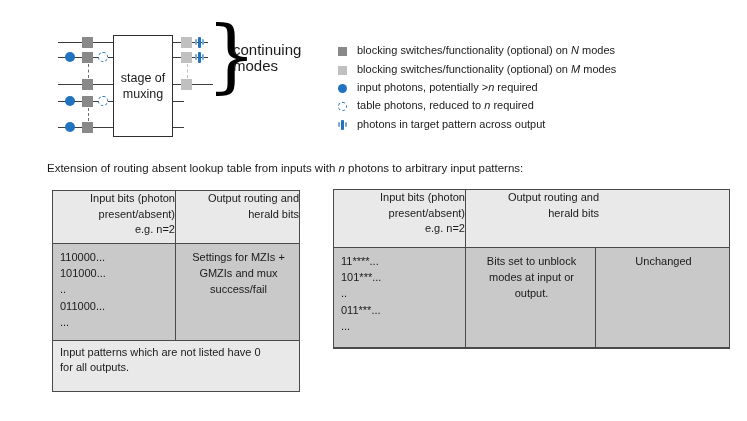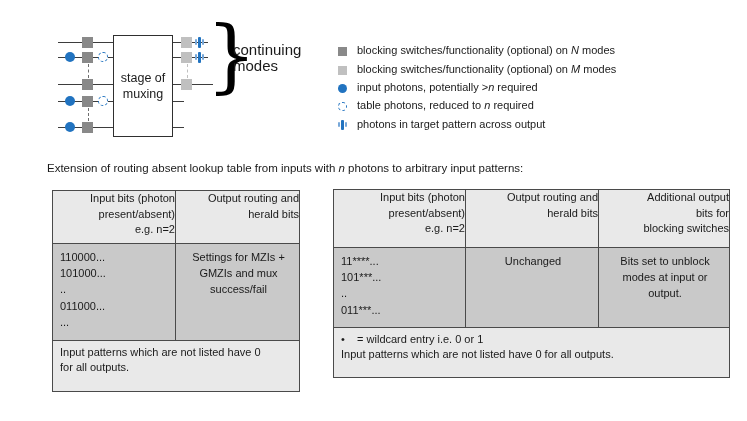--- a/index.html
+++ b/index.html
@@ -191,32 +191,27 @@
 for all outputs.</div>
   </div>
 
   <div class="tbl" style="left:333px;top:189px;width:397px">
     <div class="trow thead" style="height:58px">
       <div class="tcell hcell" style="flex:0 0 132px">Input bits (photon
 present/absent)
 e.g. n=2</div>
       <div class="tcell hcell" style="flex:0 0 133px">Output routing and
 herald bits</div>
-      <div class="tcell hcell" style="flex:1">Additional output
-bits for
-blocking switches</div>
-    </div>
-    <div class="trow tbody" style="height:80px">
+    </div>
+    <div class="trow tbody" style="height:100px">
       <div class="tcell bcell left" style="flex:0 0 132px">11****...
 101***...
 ..
 011***...
 ...</div>
-      <div class="tcell bcell center" style="flex:0 0 133px">Unchanged</div>
       <div class="tcell bcell center" style="flex:1">Bits set to unblock
 modes at input or
 output.</div>
-    </div>
-    <div class="tfoot" style="height:49px">•    = wildcard entry i.e. 0 or 1
-Input patterns which are not listed have 0 for all outputs.</div>
+      <div class="tcell bcell center" style="flex:0 0 133px">Unchanged</div>
+    </div>
   </div>
 
 </div>
 
 </body></html>

